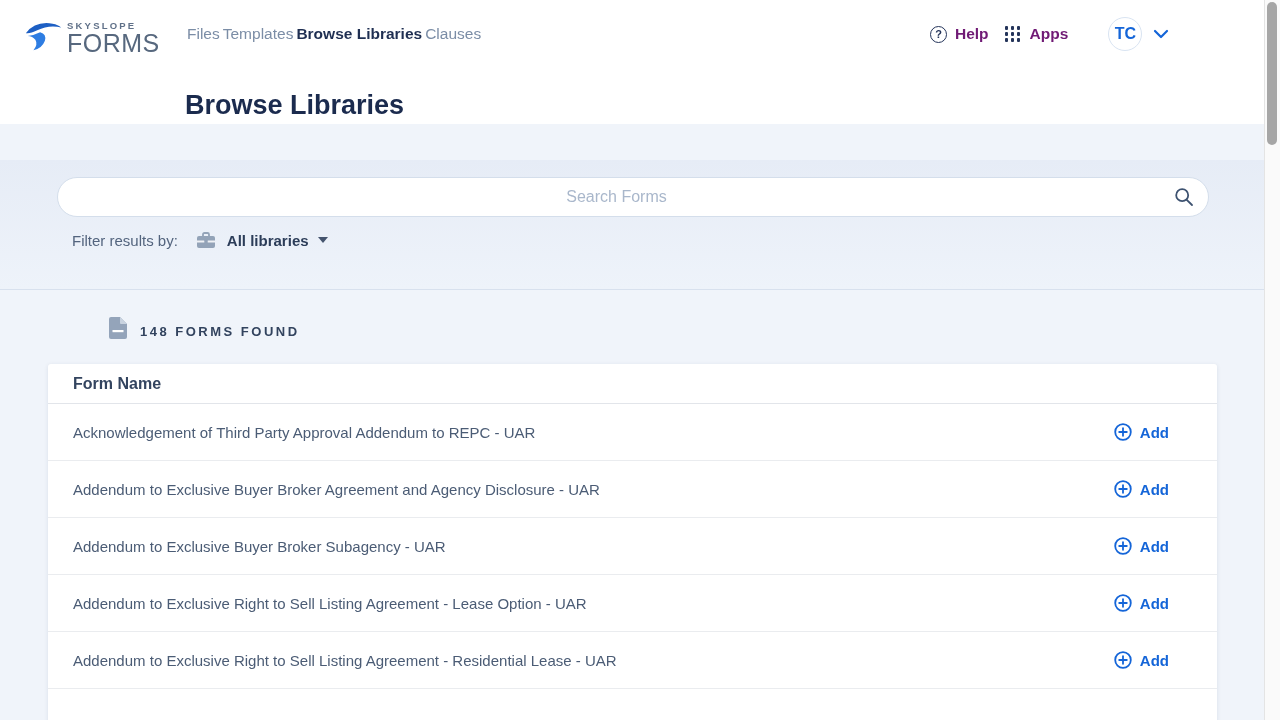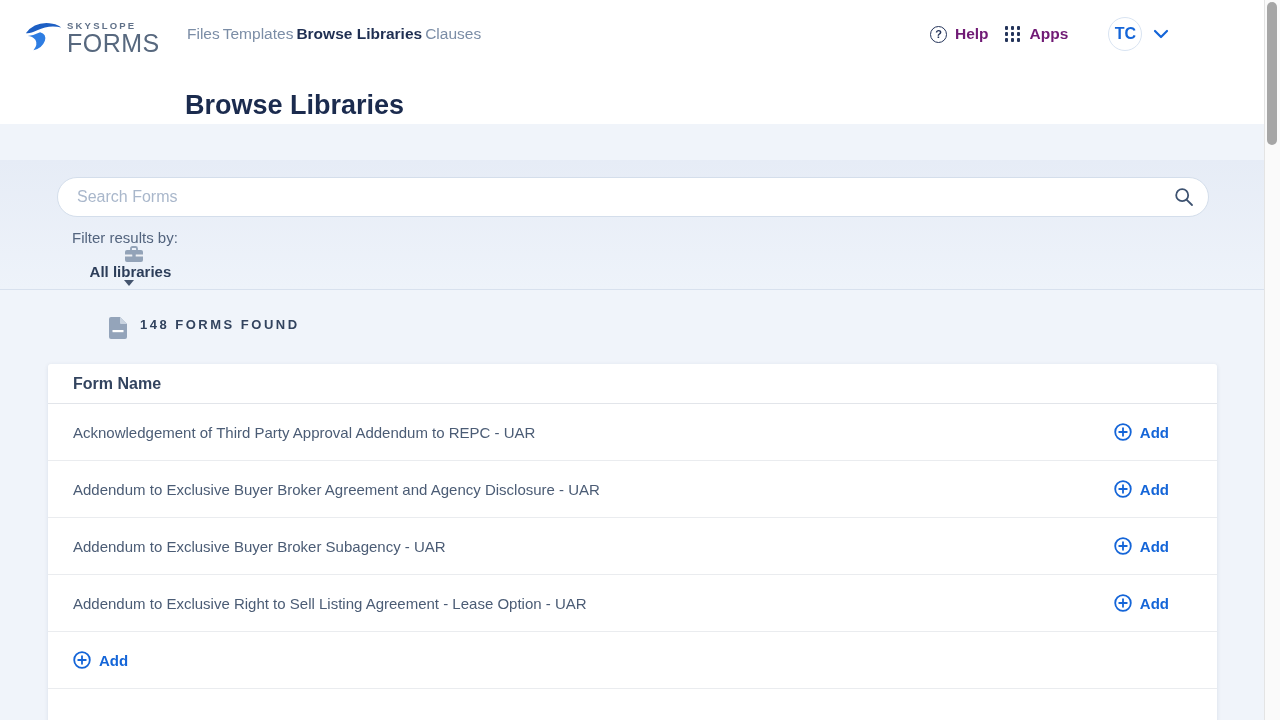--- a/index.html
+++ b/index.html
@@ -46,32 +46,33 @@
   .search-section {
     position:absolute; left:0; top:160px; width:1264px; height:130px;
     background:linear-gradient(180deg,#e6ecf6 0%,#eef3fa 100%);
     border-bottom:1px solid #d8e1ee;
   }
   .search-wrap { position:absolute; left:57px; top:17px; width:1152px; height:40px; }
   .search-input {
     width:100%; height:100%; border:1px solid #d4deeb; border-radius:21px;
     background:#ffffff; padding:0 52px 0 19px; font-size:16px; color:#33445f; outline:none;
     font-family:"Liberation Sans","DejaVu Sans",sans-serif;
+    text-align:center;
   }
   .search-input::placeholder { color:#a9b7cb; opacity:1; }
   .search-icon { position:absolute; right:15px; top:10px; width:20px; height:20px; cursor:pointer; }
 
-  .filter-row { position:absolute; left:72px; top:69px; height:22px; display:flex; align-items:center;flex-direction:column; }
+  .filter-row { position:absolute; left:72px; top:69px; height:22px; display:flex; align-items:center; }
   .filter-label { font-size:15px; color:#53647e; }
   .briefcase-icon { margin-left:18px; display:flex; align-items:center; }
   .filter-value { margin-left:11px; font-size:15px; font-weight:bold; color:#2c3d59; cursor:pointer; }
   .caret-down { margin-left:9px; width:0; height:0; border-left:5.5px solid transparent; border-right:5.5px solid transparent; border-top:6px solid #44546e; cursor:pointer; }
 
   
-  .count-row { position:absolute; left:61px; top:317px; display:flex; align-items:flex-start;padding-left:48px; }
+  .count-row { position:absolute; left:61px; top:317px; display:flex; align-items:flex-end;padding-left:48px; }
   .doc-icon { display:flex; }
   .count-text { margin-left:13px; font-size:13px; font-weight:bold; letter-spacing:2.5px; color:#32435e; }
 
   .card {
     position:absolute; left:48px; top:364px; width:1169px; height:480px;
     background:#ffffff; border-radius:3px; box-shadow:0 1px 4px rgba(20,40,80,0.10);
   }
   .card-header {
     height:40px; display:flex; align-items:center; padding-left:25px;
     font-size:16px; font-weight:bold; color:#33445f; border-bottom:1px solid #e2e5ea;
@@ -222,20 +223,21 @@
               <svg width="18" height="18" viewBox="0 0 18 18">
                 <circle cx="9" cy="9" r="7.8" fill="none" stroke="#1465d8" stroke-width="1.8"></circle>
                 <line x1="9" y1="5.2" x2="9" y2="12.8" stroke="#1465d8" stroke-width="1.8" stroke-linecap="round"></line>
                 <line x1="5.2" y1="9" x2="12.8" y2="9" stroke="#1465d8" stroke-width="1.8" stroke-linecap="round"></line>
               </svg>
             </span>
             <span class="add-label">Add</span>
           </button>
         </div>
         <div class="row">
+          <span class="row-name">Addendum to Exclusive Right to Sell Listing Agreement - Residential Lease - UAR</span>
           <button class="add-btn">
             <span style="display:flex">
               <svg width="18" height="18" viewBox="0 0 18 18">
                 <circle cx="9" cy="9" r="7.8" fill="none" stroke="#1465d8" stroke-width="1.8"></circle>
                 <line x1="9" y1="5.2" x2="9" y2="12.8" stroke="#1465d8" stroke-width="1.8" stroke-linecap="round"></line>
                 <line x1="5.2" y1="9" x2="12.8" y2="9" stroke="#1465d8" stroke-width="1.8" stroke-linecap="round"></line>
               </svg>
             </span>
             <span class="add-label">Add</span>
           </button>

